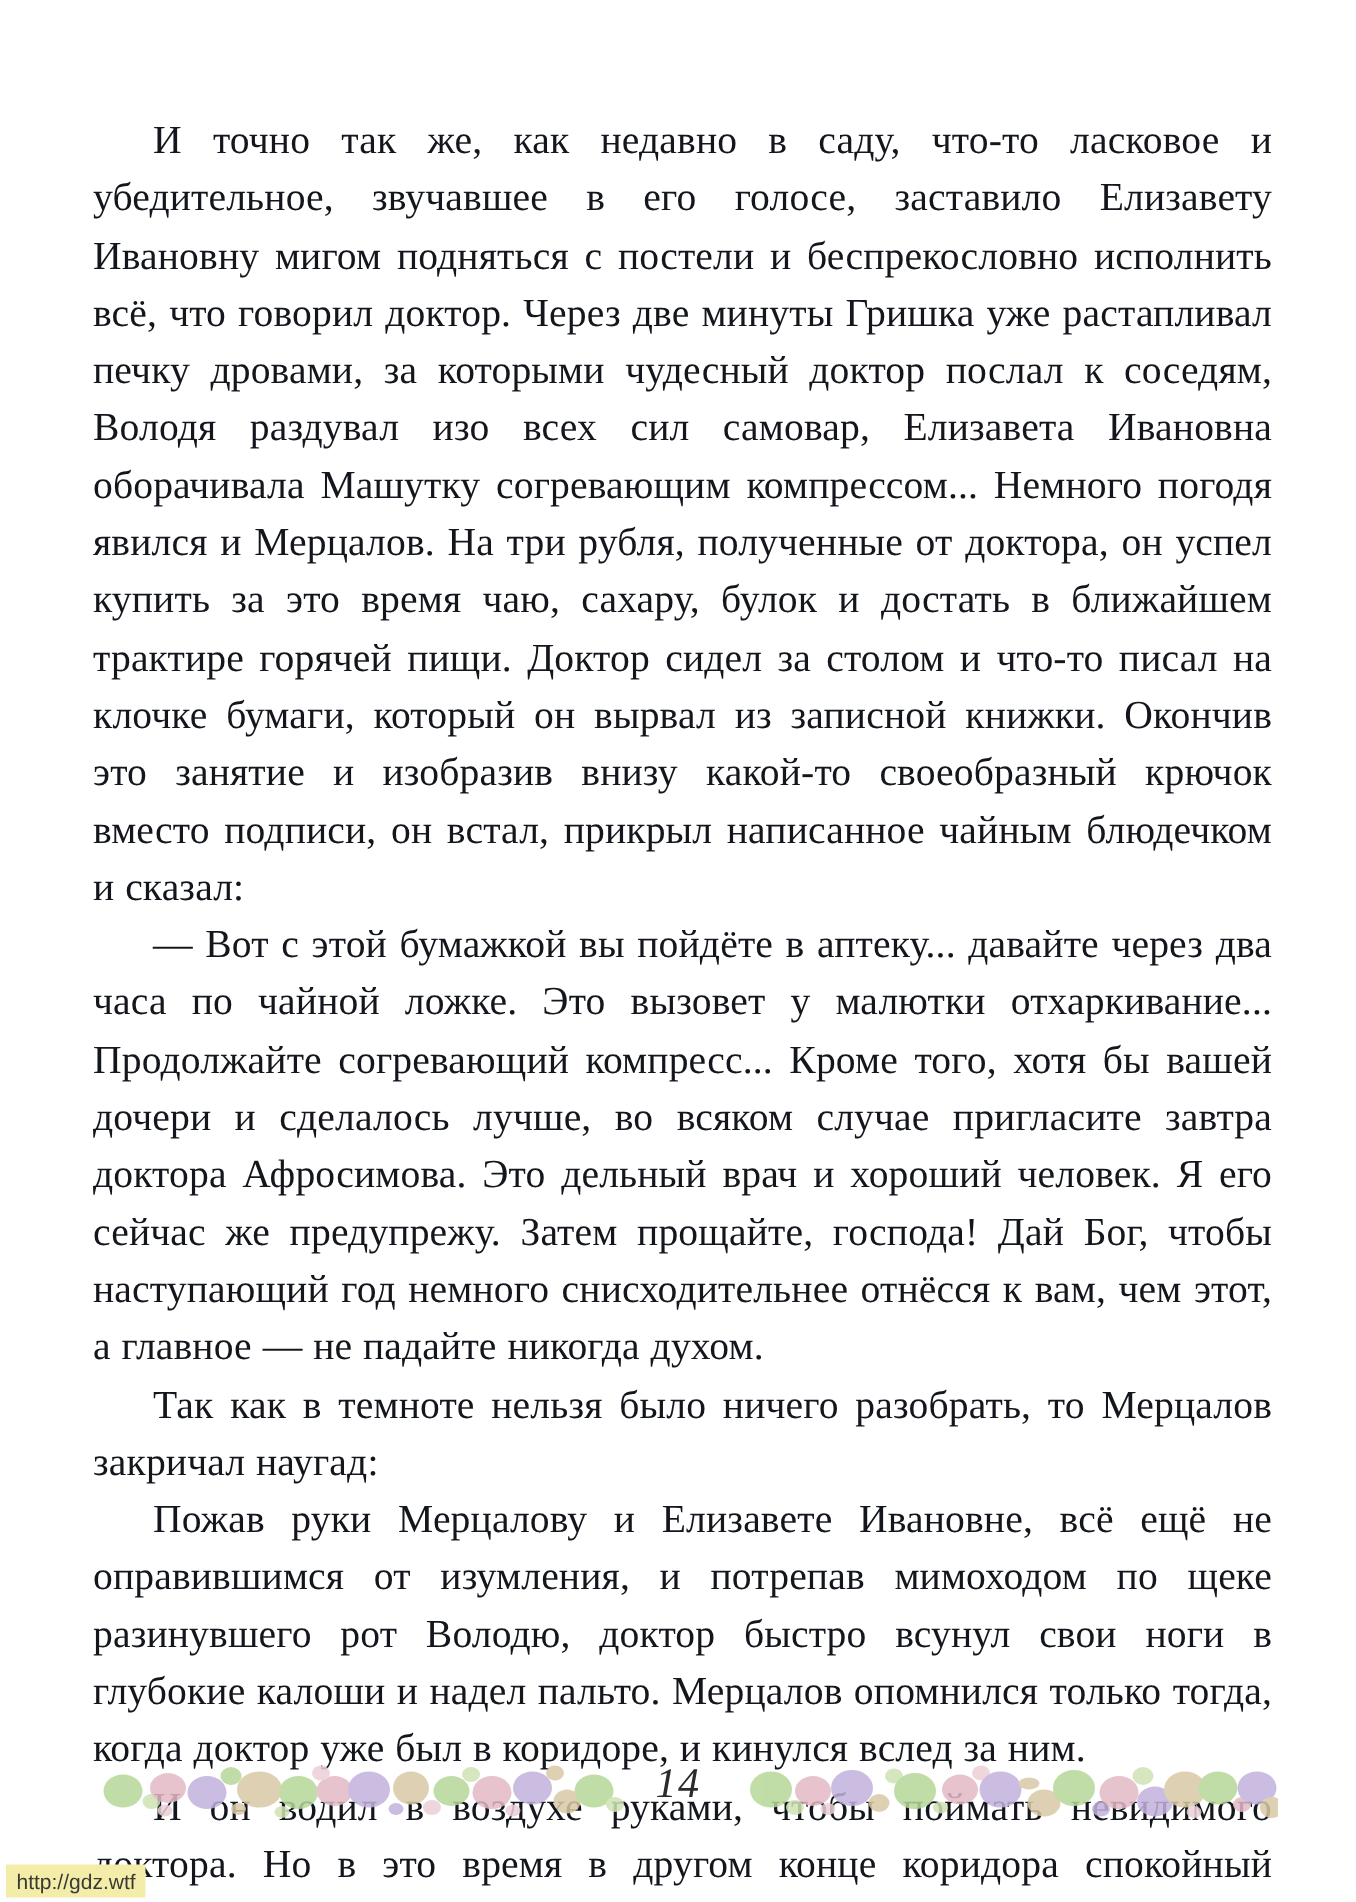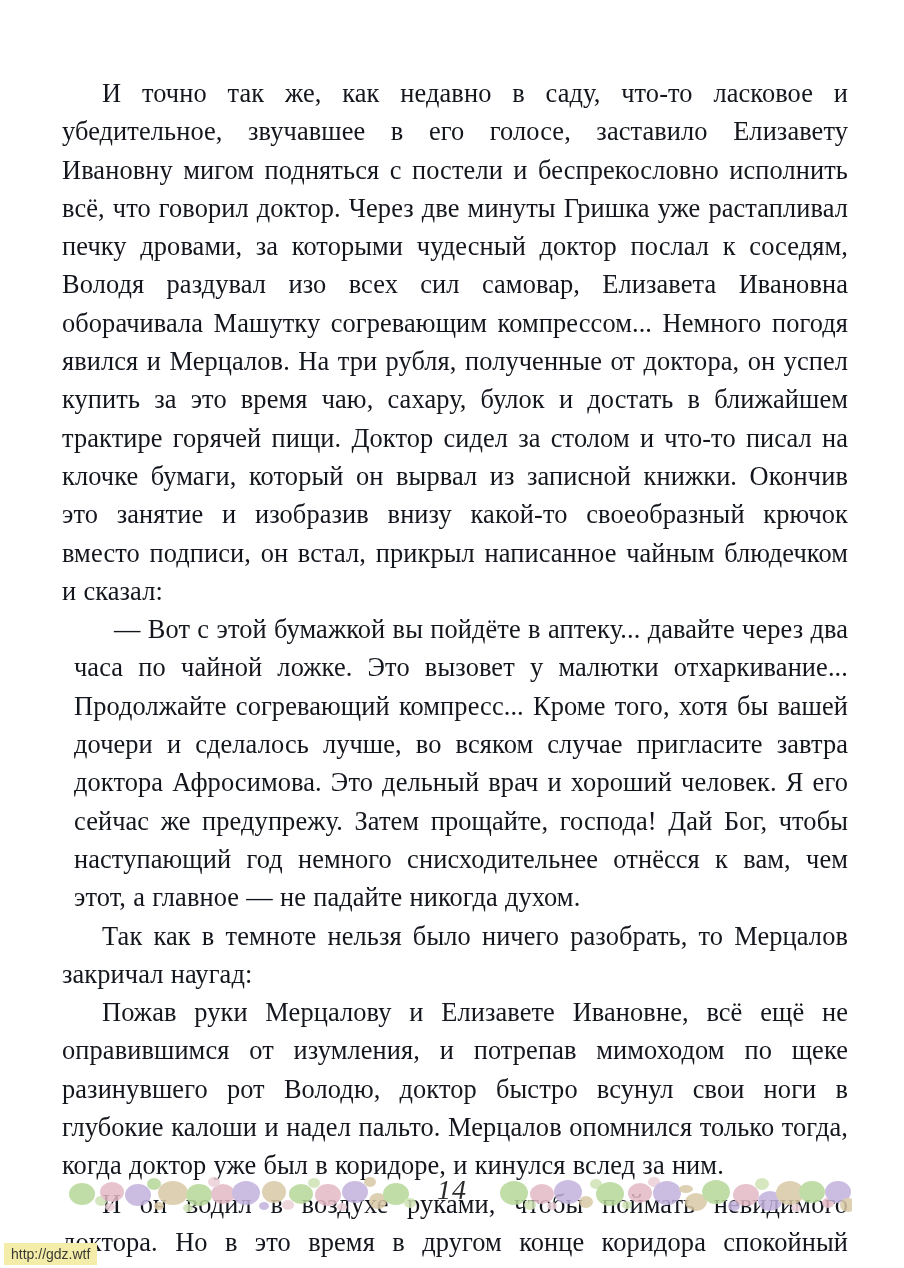--- a/index.html
+++ b/index.html
@@ -31,21 +31,20 @@
     text-indent: 40px;
     font-size: 26.4px;
     line-height: 38.3px;
     color: #13161c;
     letter-spacing: 0.1px;
     word-spacing: 0.5px;
     -webkit-font-smoothing: none;
   }
   .para.dialogue {
     text-indent: 40px;
-    margin-left: 12px;
   }
   .para + .para {
     margin-top: 0;
   }
 
   
   .footer {
     position: absolute;
     left: 0;
     top: 1168px;

